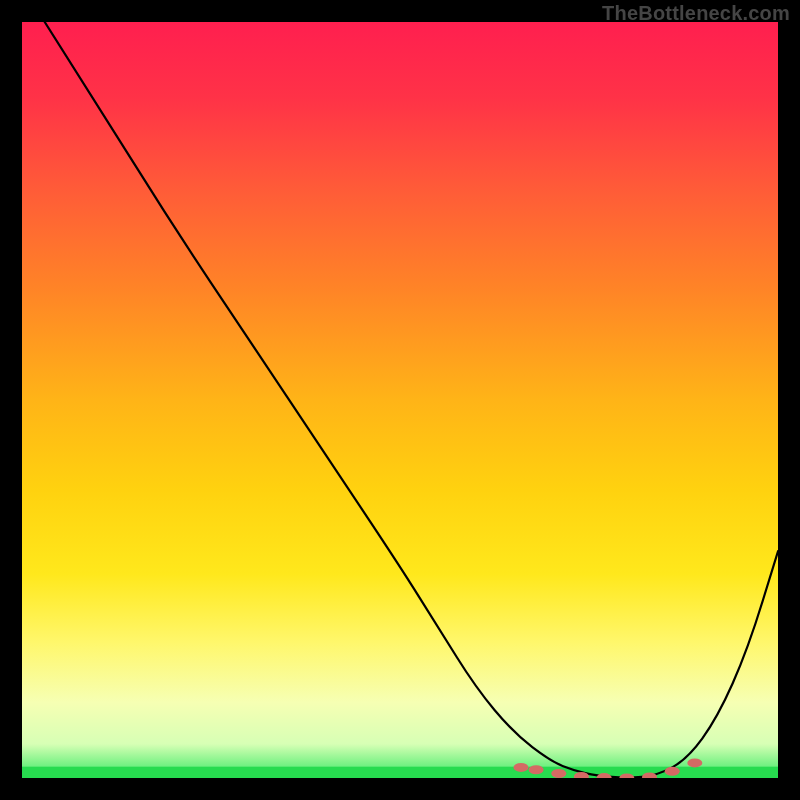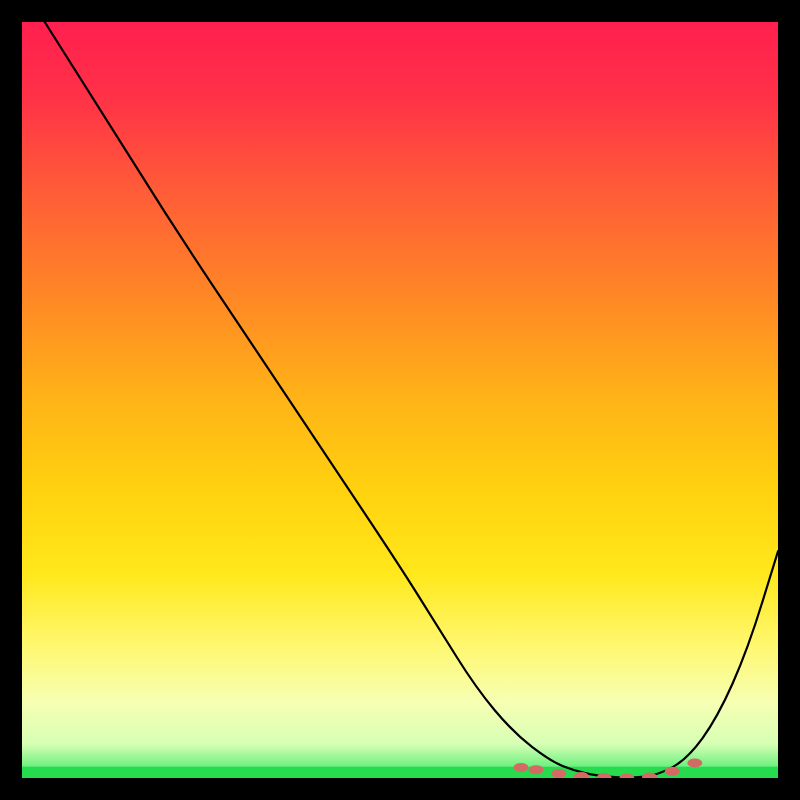--- a/index.html
+++ b/index.html
@@ -77,13 +77,14 @@
           <ellipse cx="559.4" cy="754.5" rx="7.5" ry="4.5" fill="#d46a64"></ellipse>
           <ellipse cx="582.1" cy="755.6" rx="7.5" ry="4.5" fill="#d46a64"></ellipse>
           <ellipse cx="604.8" cy="756.0" rx="7.5" ry="4.5" fill="#d46a64"></ellipse>
           <ellipse cx="627.5" cy="754.9" rx="7.5" ry="4.5" fill="#d46a64"></ellipse>
           <ellipse cx="650.2" cy="749.2" rx="7.5" ry="4.5" fill="#d46a64"></ellipse>
           <ellipse cx="672.8" cy="740.9" rx="7.5" ry="4.5" fill="#d46a64"></ellipse>
         </g>
     </svg>
   </div>
 
+  <div class="watermark">TheBottleneck.com</div>
 </div>
 
 </body></html>

